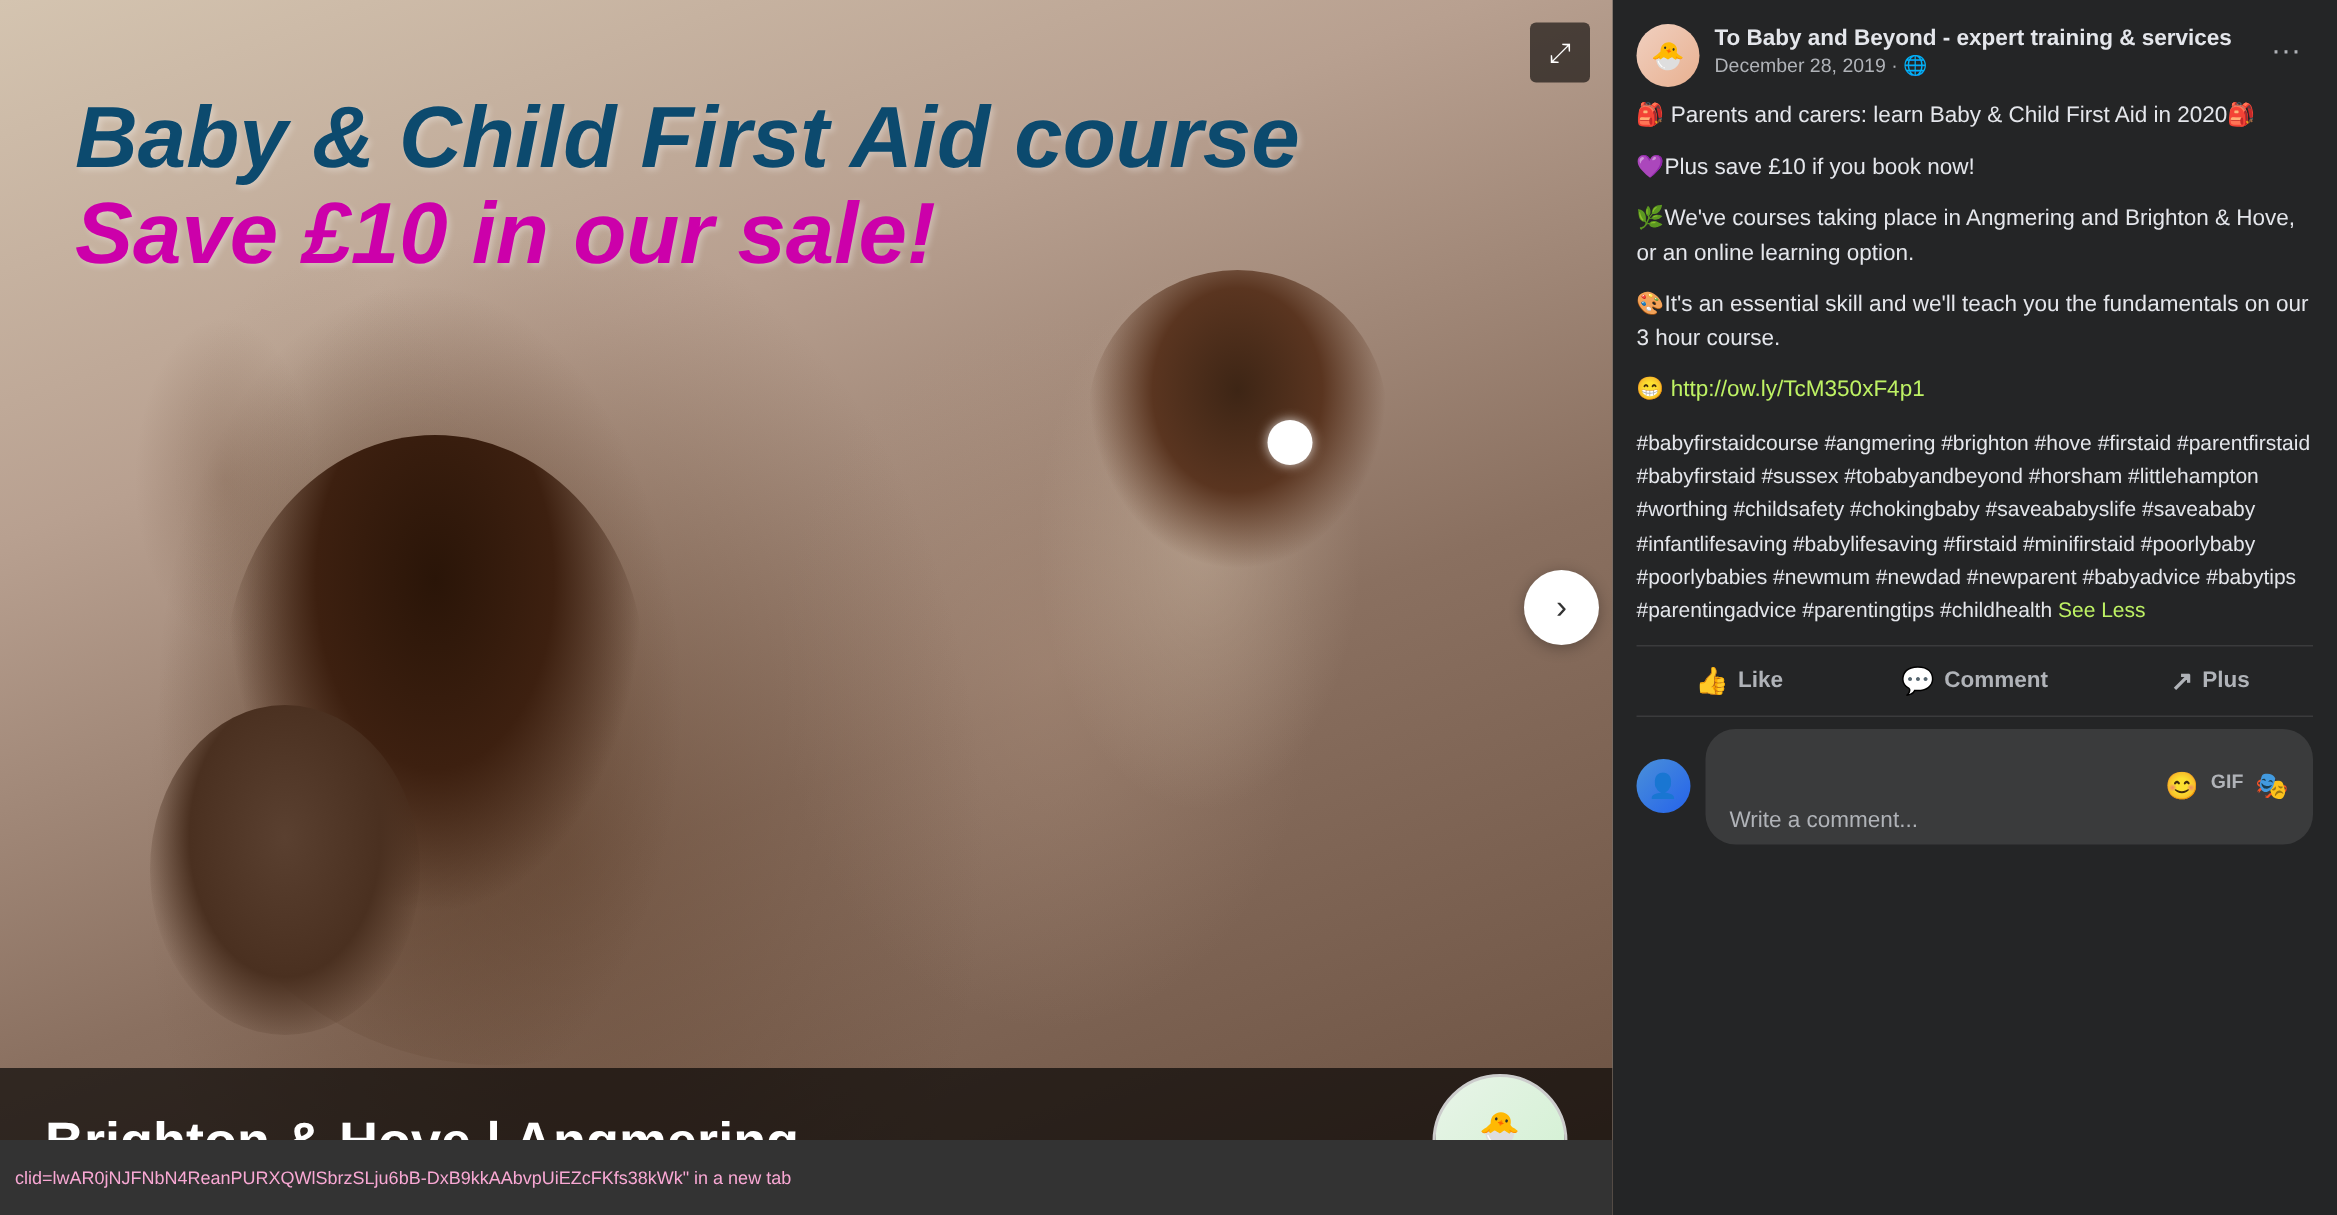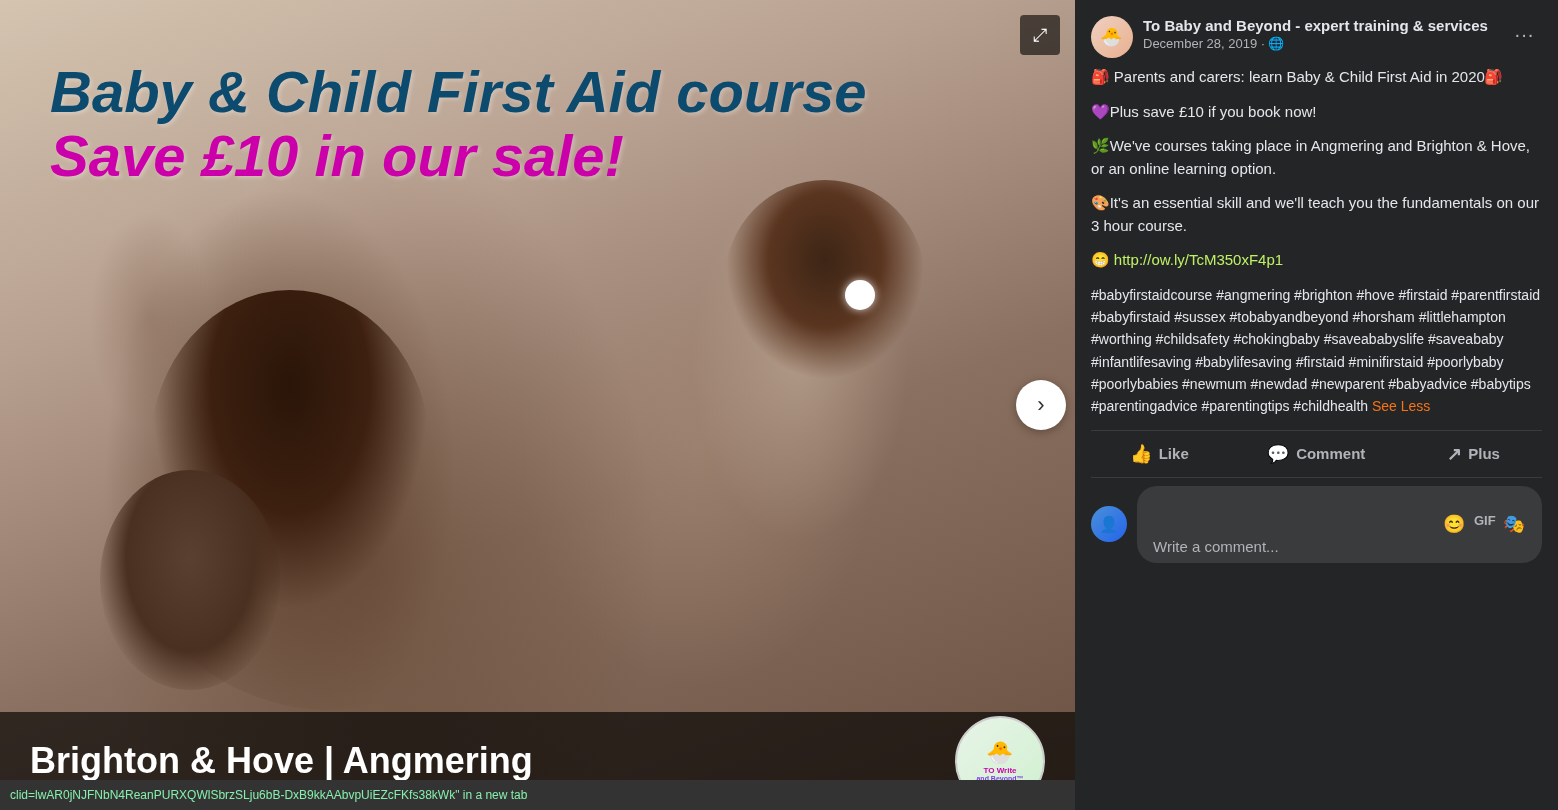--- a/index.html
+++ b/index.html
@@ -134,23 +134,23 @@
       color: white;
       font-size: 18px;
     }
 
     .url-bar {
       position: absolute;
       bottom: 0;
       left: 0;
       right: 0;
       background: #333;
-      color: #86efac;
+      color: #f9a8d4;
       font-size: 12px;
-      padding: 8px 10px;
+      padding: 18px 10px;
       z-index: 30;
     }
 
     
     .right-panel {
       width: 483px;
       height: 810px;
       background: #242526;
       display: flex;
       flex-direction: column;
@@ -232,21 +232,21 @@
       font-size: 14px;
       line-height: 1.6;
     }
 
     .link {
       color: #bef264;
       text-decoration: none;
     }
 
     .see-less {
-      color: #f97316;
+      color: #bef264;
       cursor: pointer;
     }
 
     
     .carousel-nav {
       position: absolute;
       right: 492px;
       top: 50%;
       transform: translateY(-50%);
       z-index: 20;

